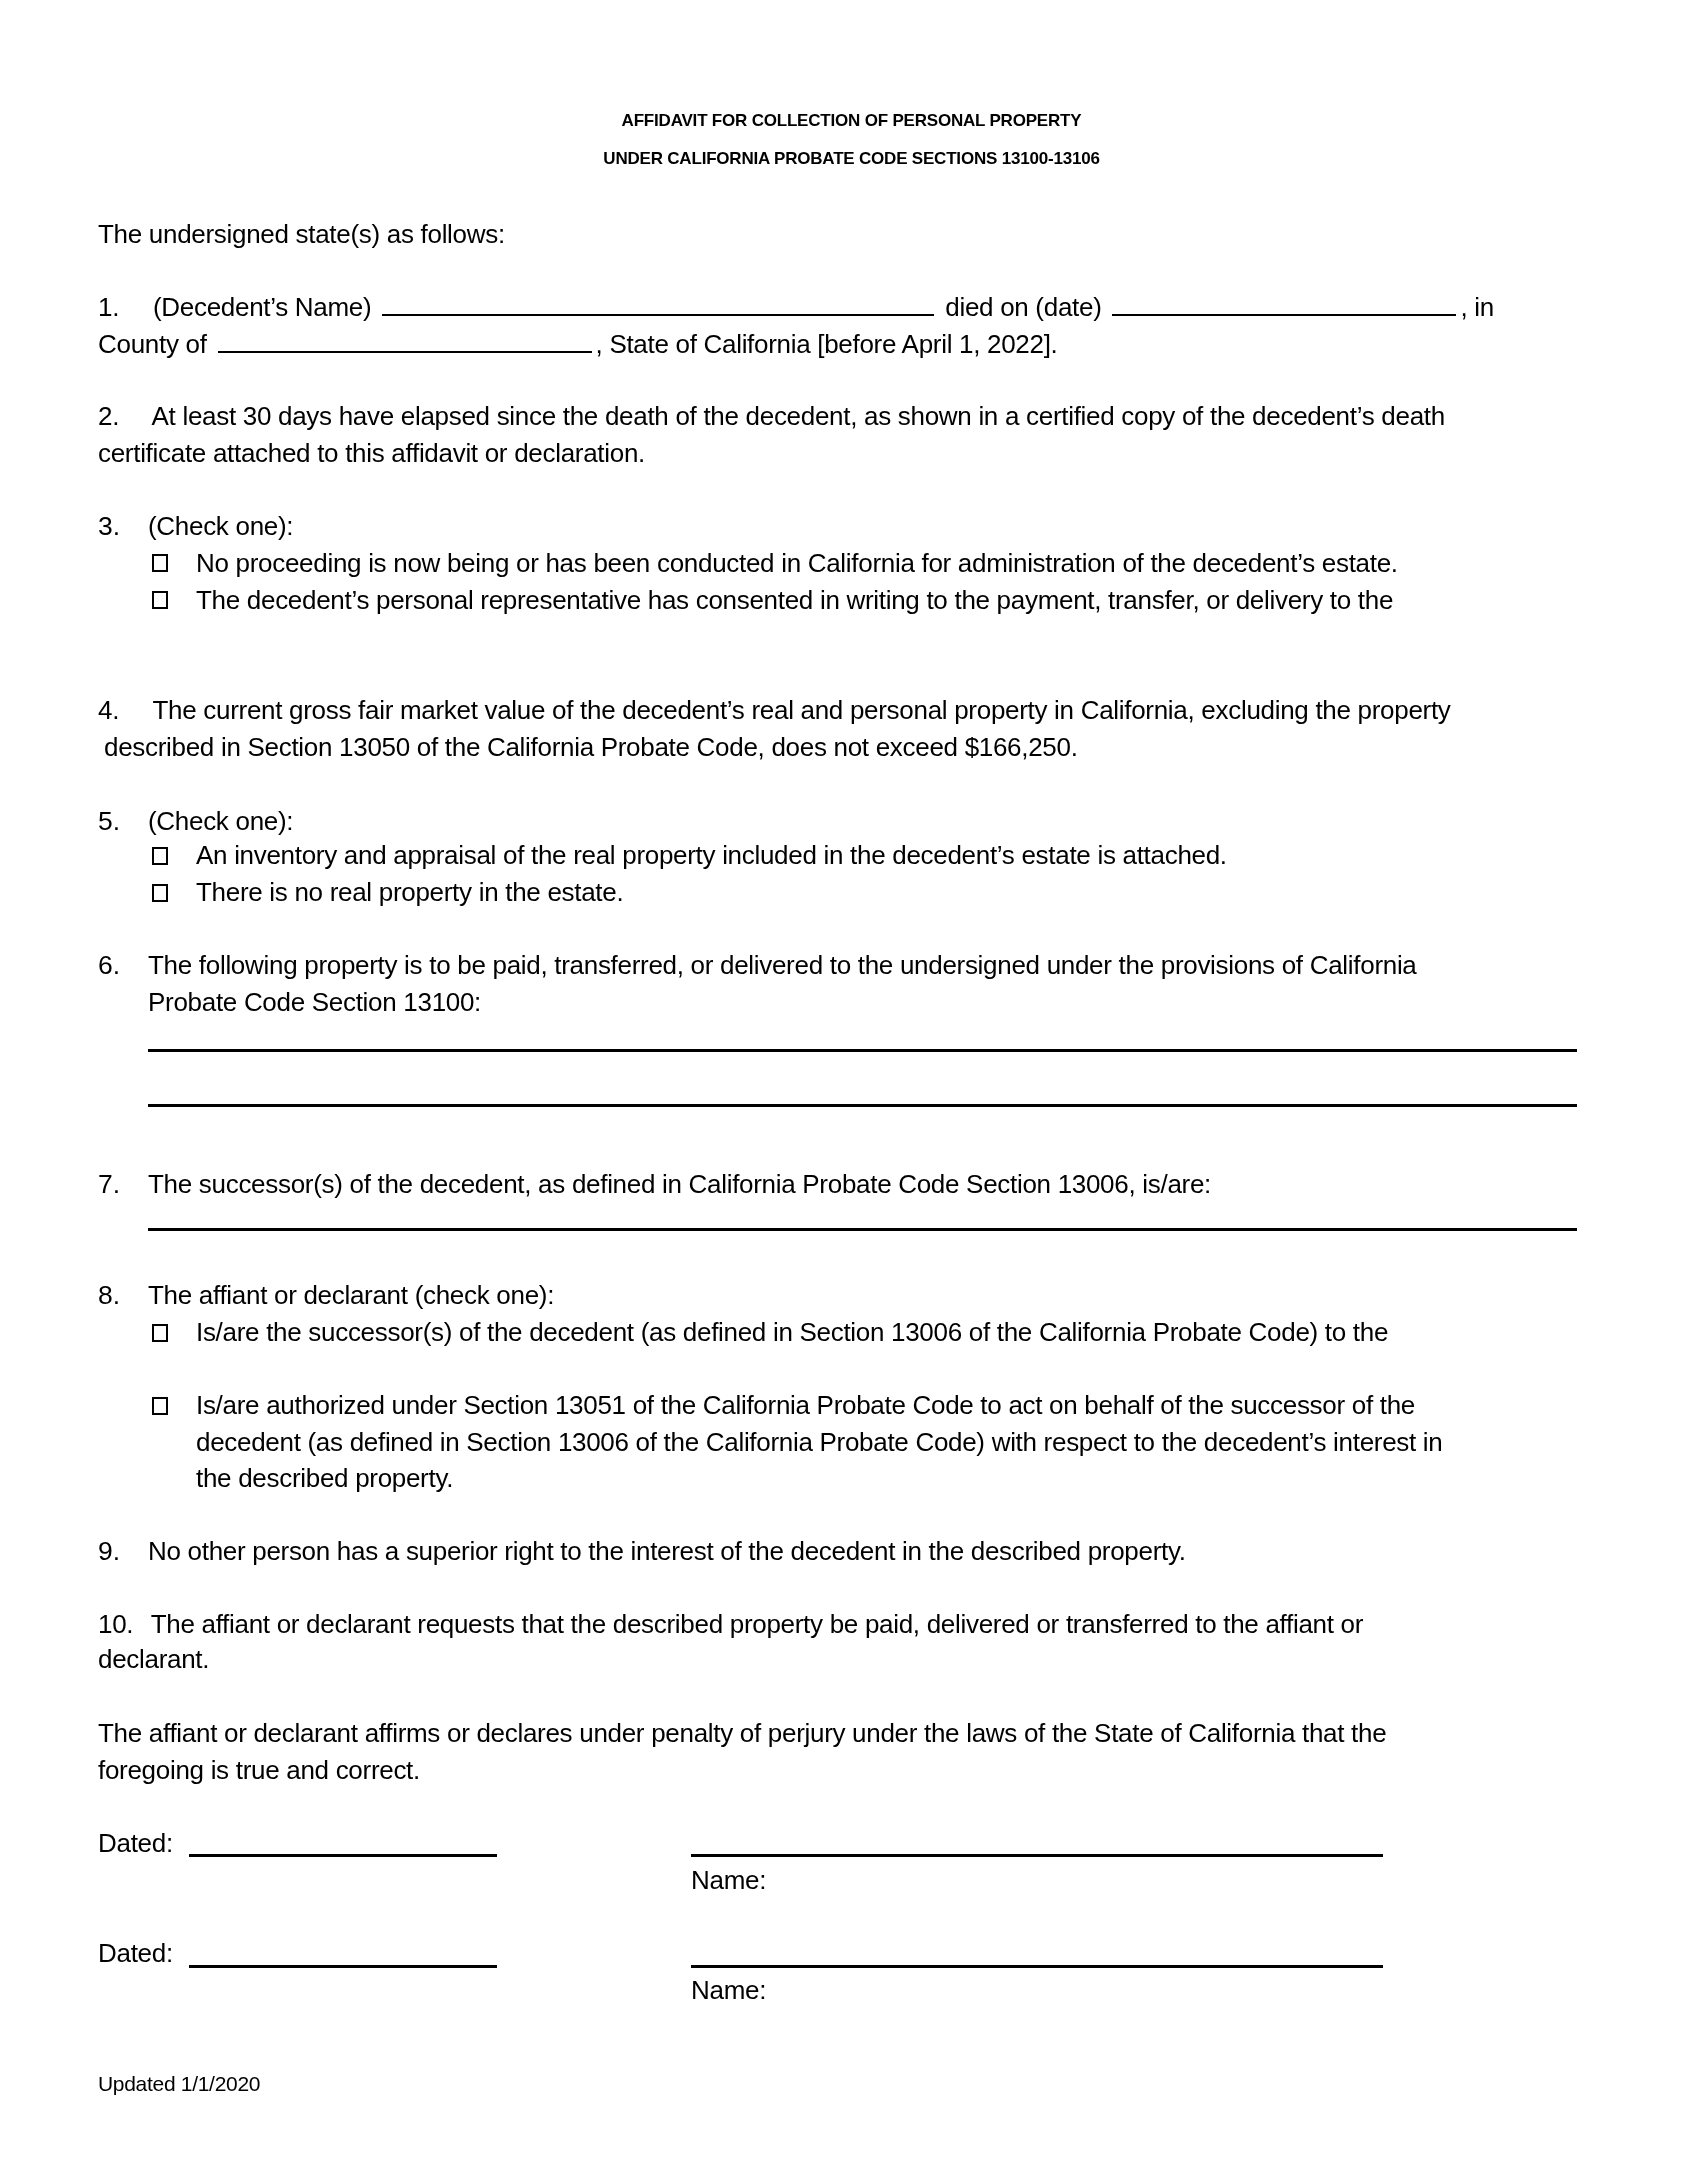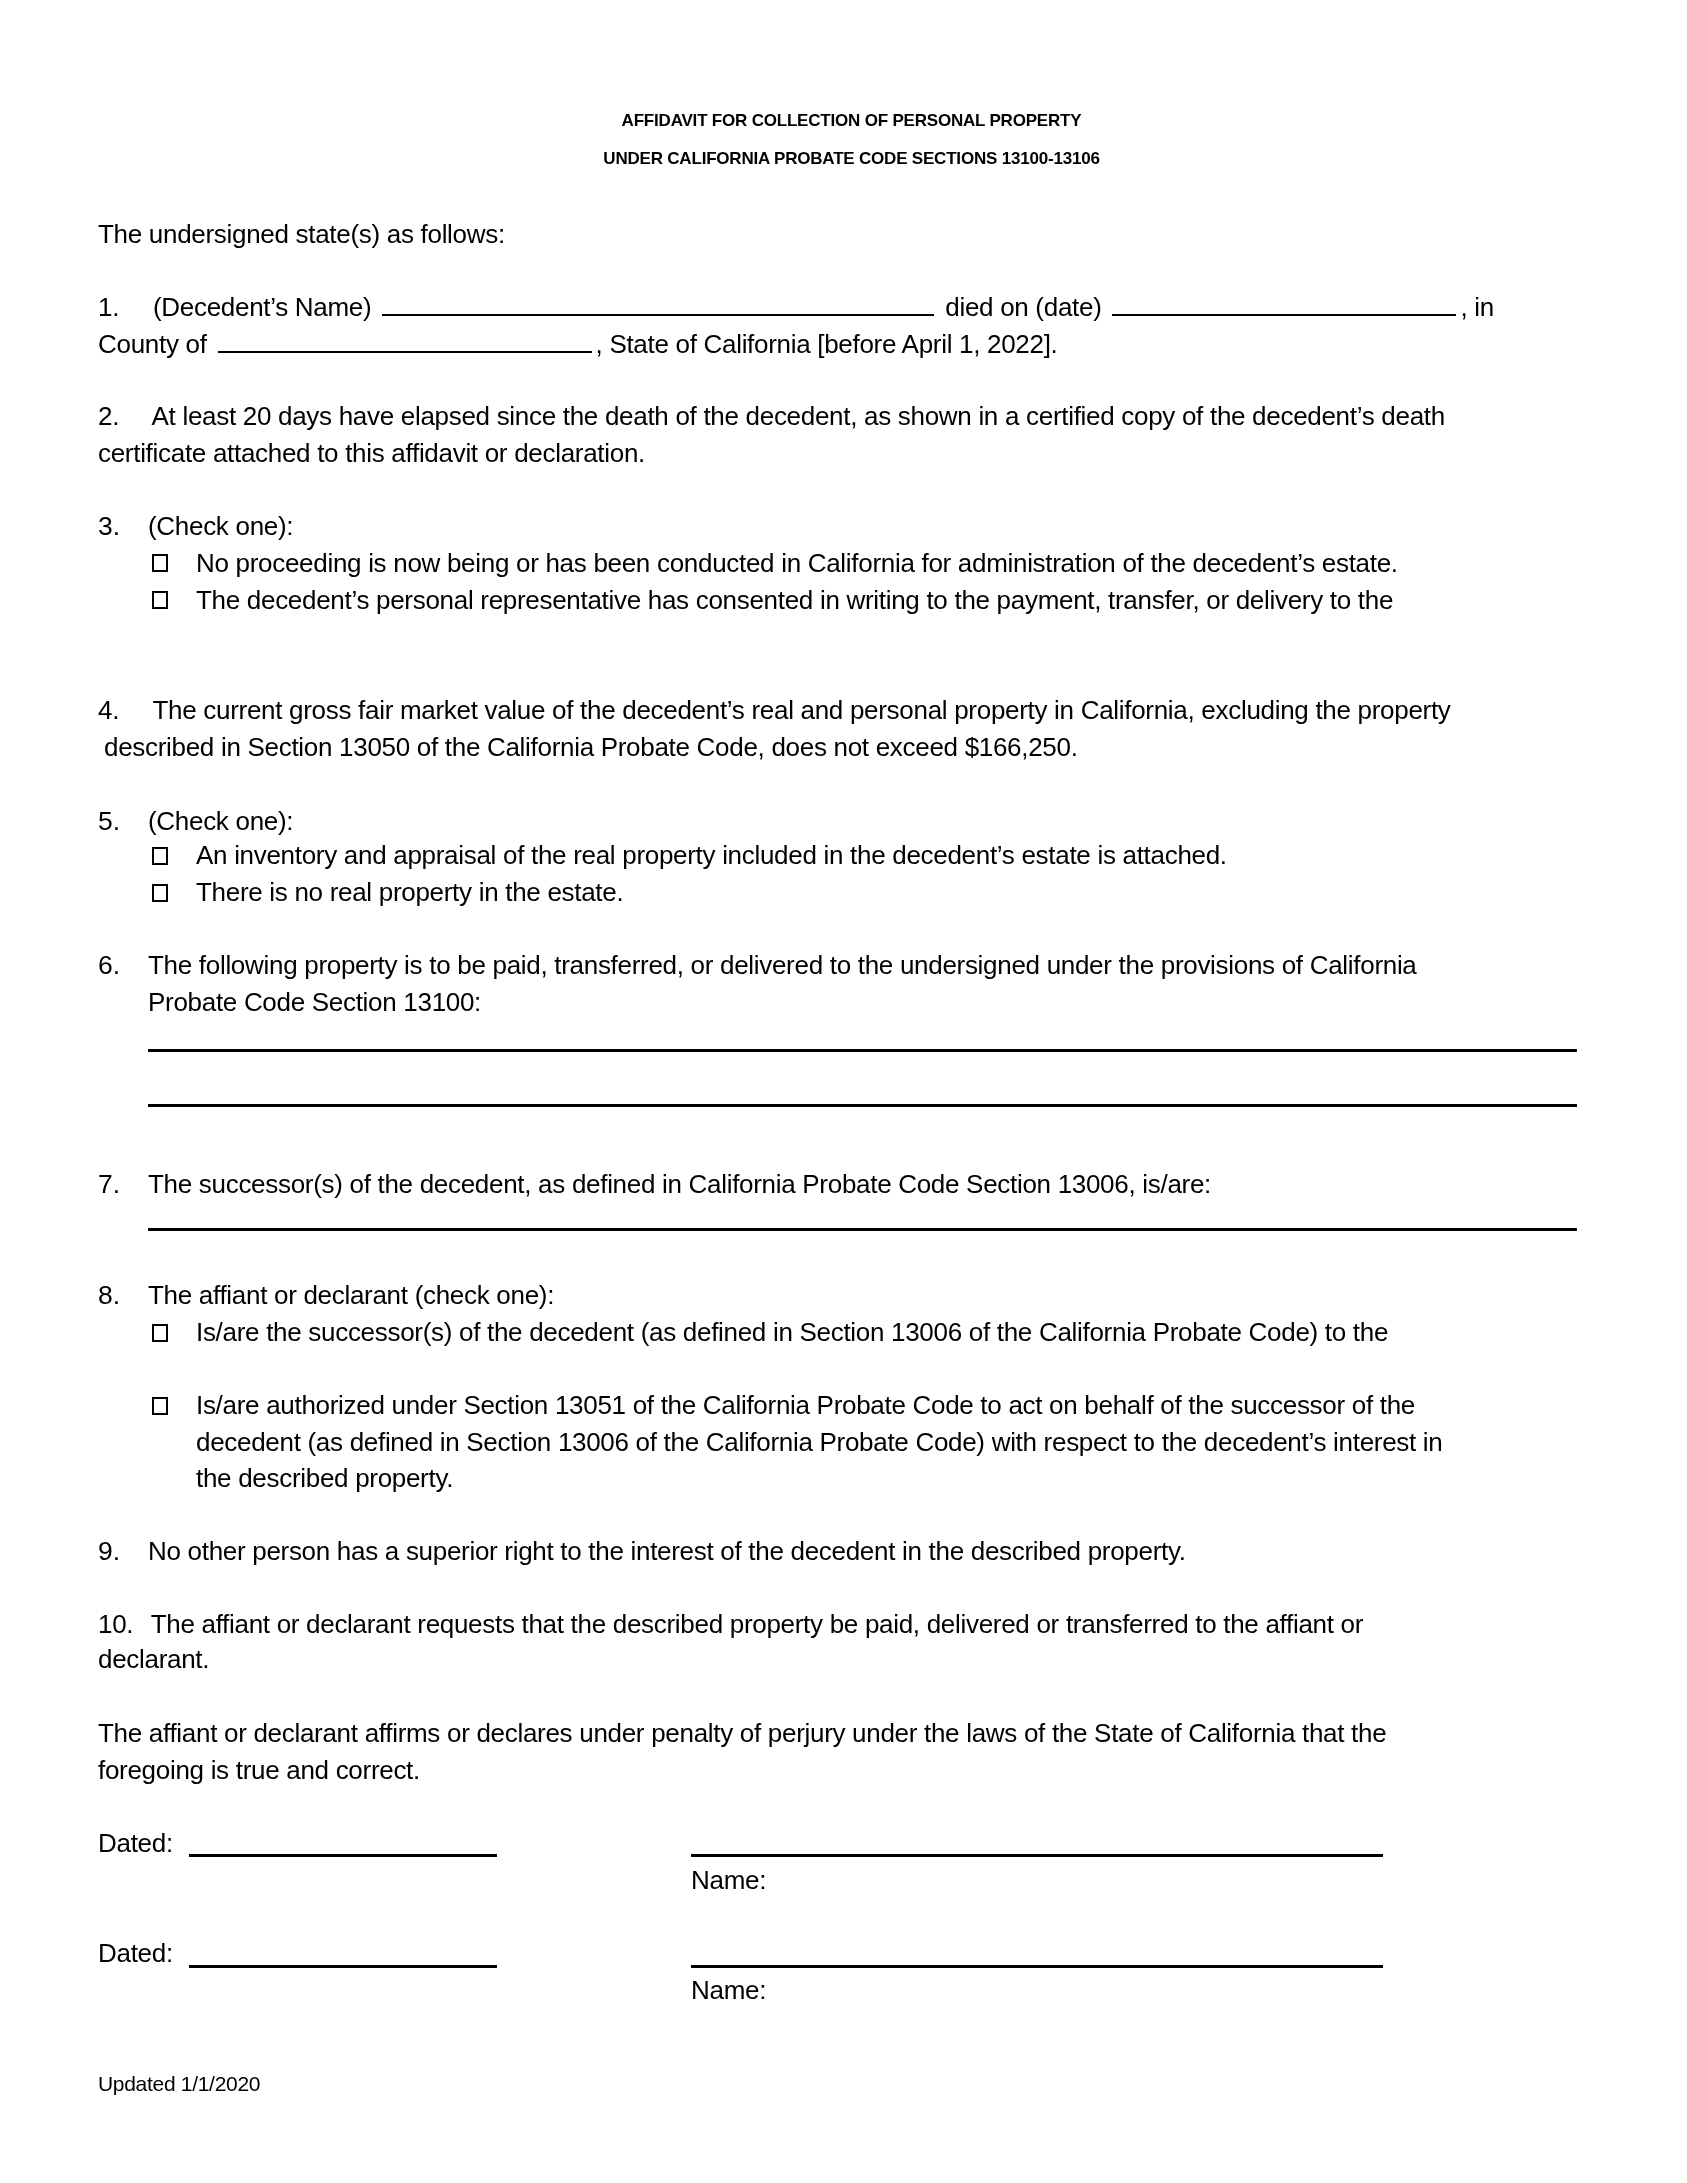--- a/index.html
+++ b/index.html
@@ -33,21 +33,21 @@
     <span class="blank" style="width:344px;"></span><span>, in</span>
   </div>
   <div class="t" style="left:98px; top:327px;">
     <span>County of</span>
     <span class="blank" style="width:374px;"></span><span>, State of California [before April 1, 2022].</span>
   </div>
 
   <div class="t" style="left:98px; top:400px;">
     <span>2.</span>
     <span style="display:inline-block;width:20px;"></span>
-    <span>At least 20 days have elapsed since the death of the decedent, as shown in a certified copy of the decedent’s death</span>
+    <span>At least 30 days have elapsed since the death of the decedent, as shown in a certified copy of the decedent’s death</span>
   </div>
   <div class="t" style="left:98px; top:437px;">certificate attached to this affidavit or declaration.</div>
 
   <div class="num" style="left:98px; top:510px;">3.</div>
   <div class="t" style="left:148px; top:510px;">(Check one):</div>
   <div class="cb" style="left:152px; top:554px;"></div>
   <div class="t" style="left:196px; top:547px;">No proceeding is now being or has been conducted in California for administration of the decedent’s estate.</div>
   <div class="cb" style="left:152px; top:591px;"></div>
   <div class="t" style="left:196px; top:584px;">The decedent’s personal representative has consented in writing to the payment, transfer, or delivery to the</div>
 

